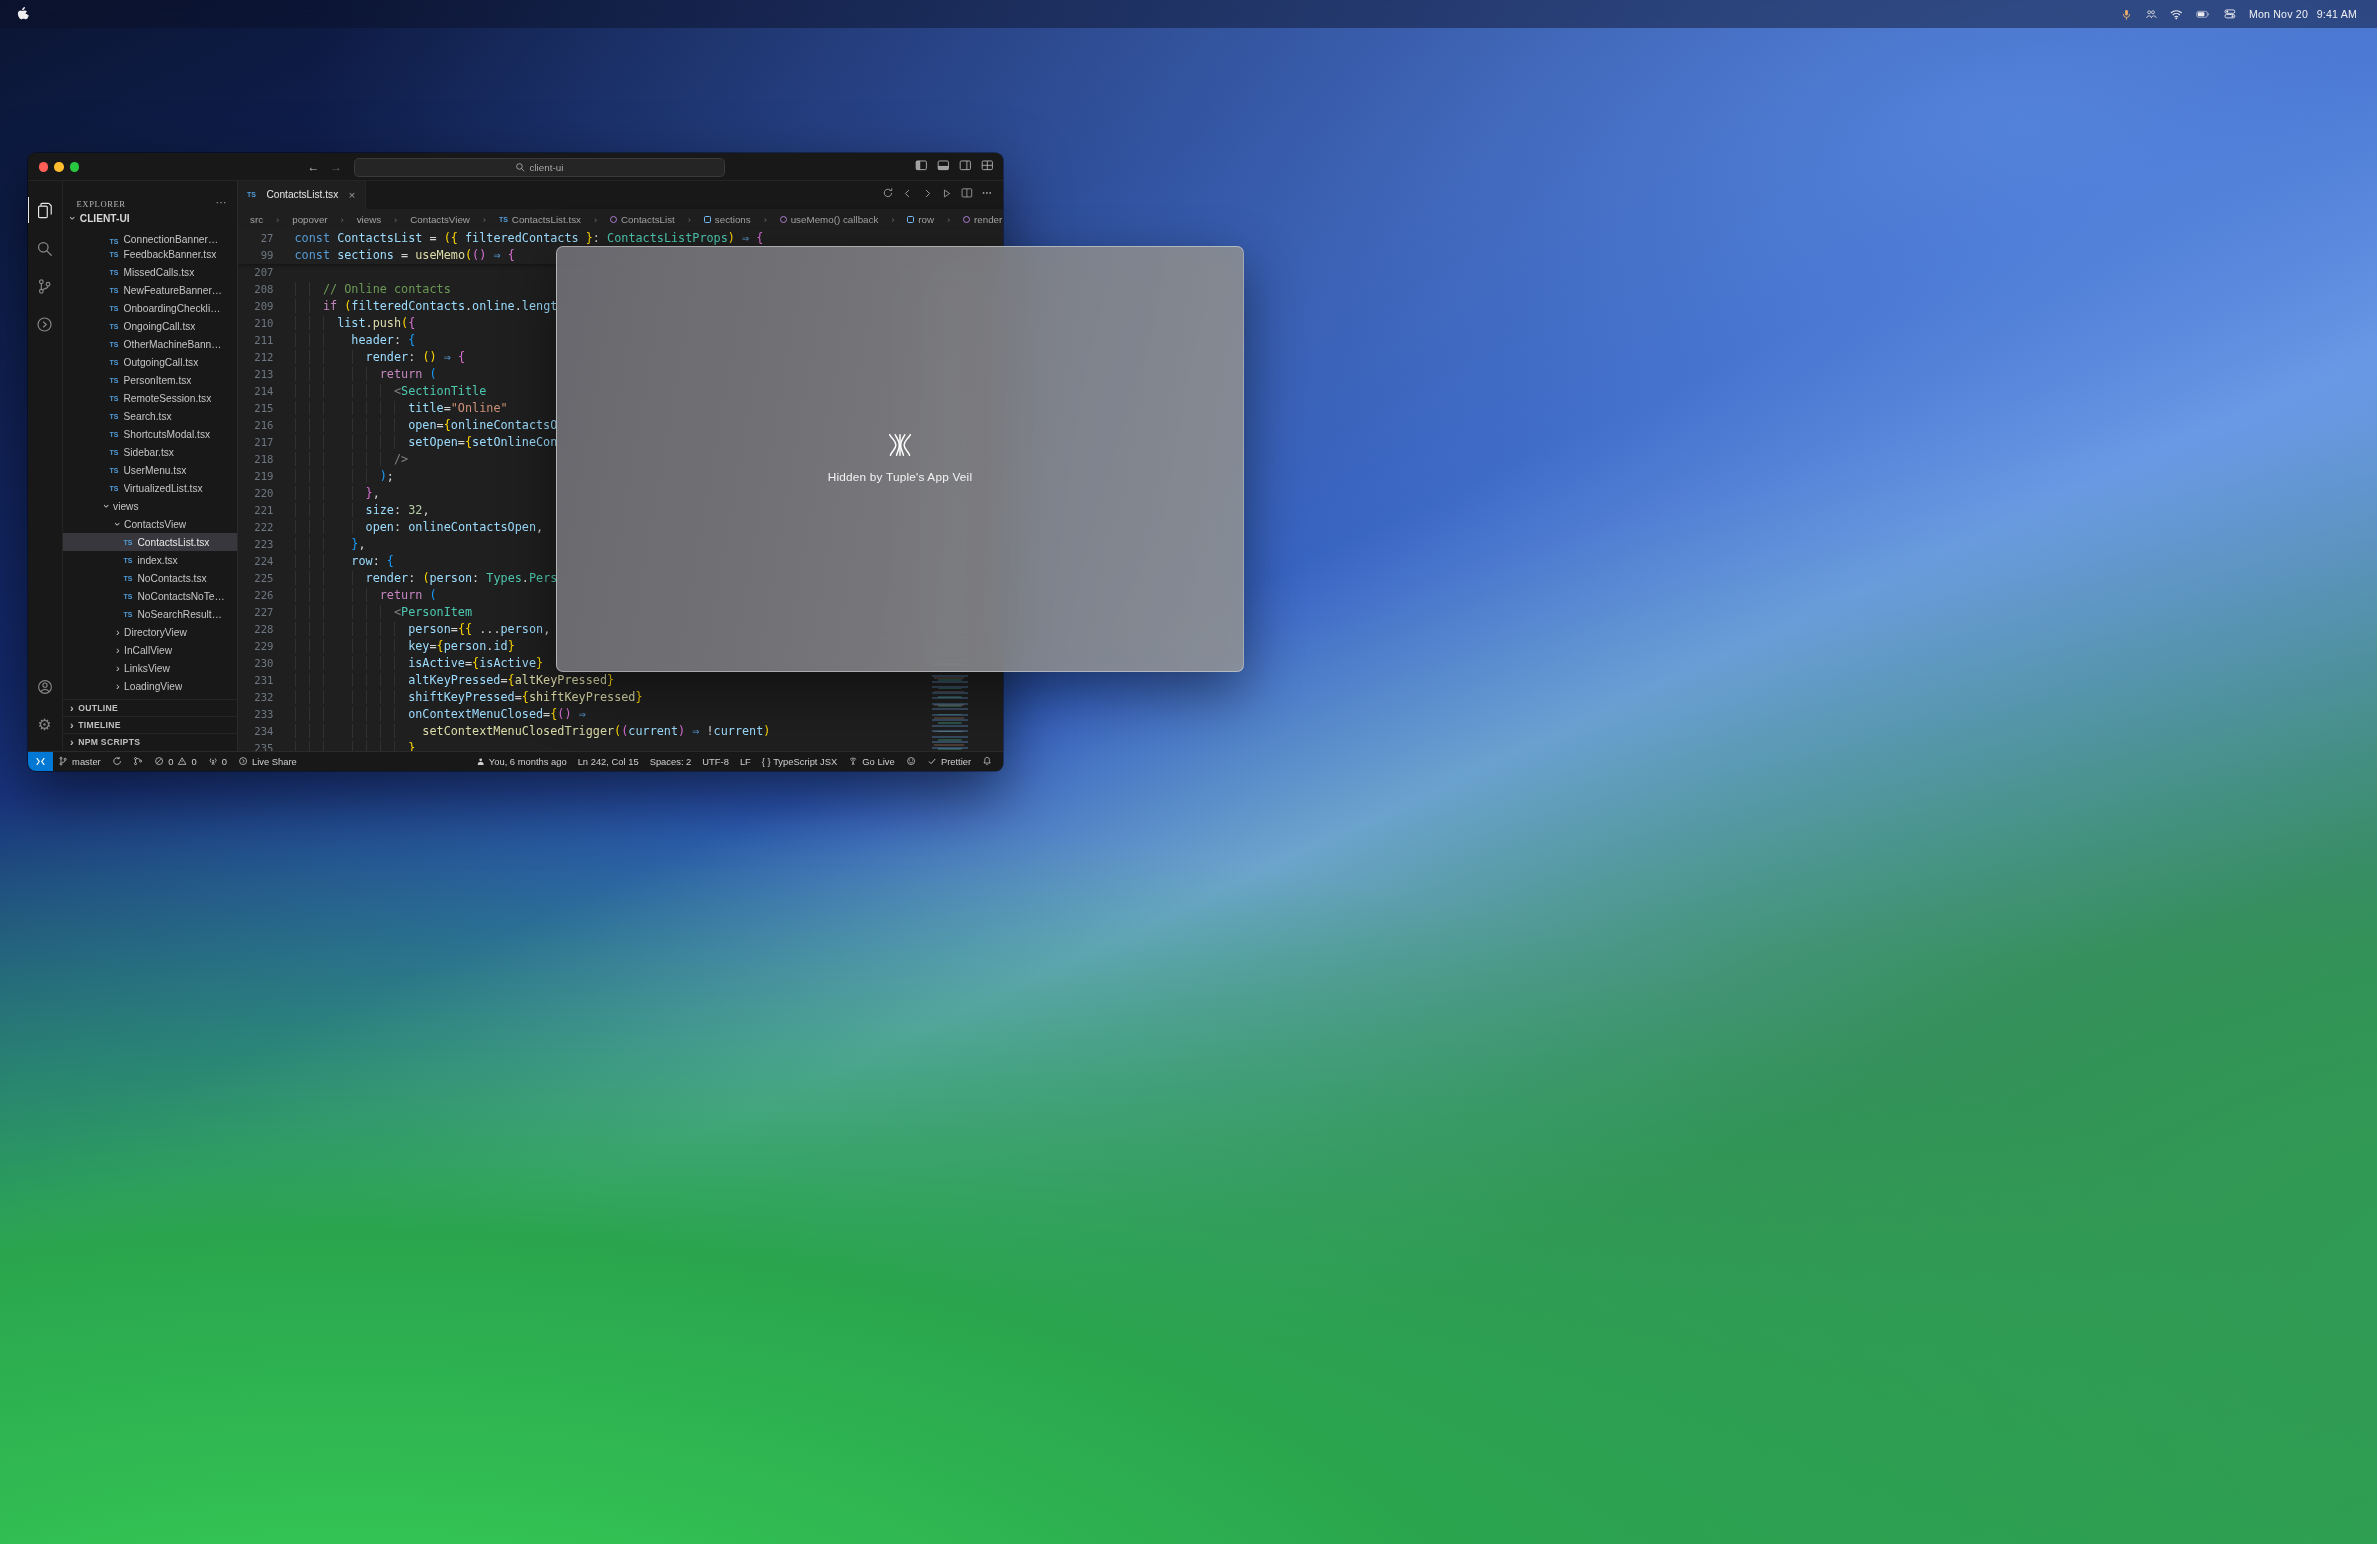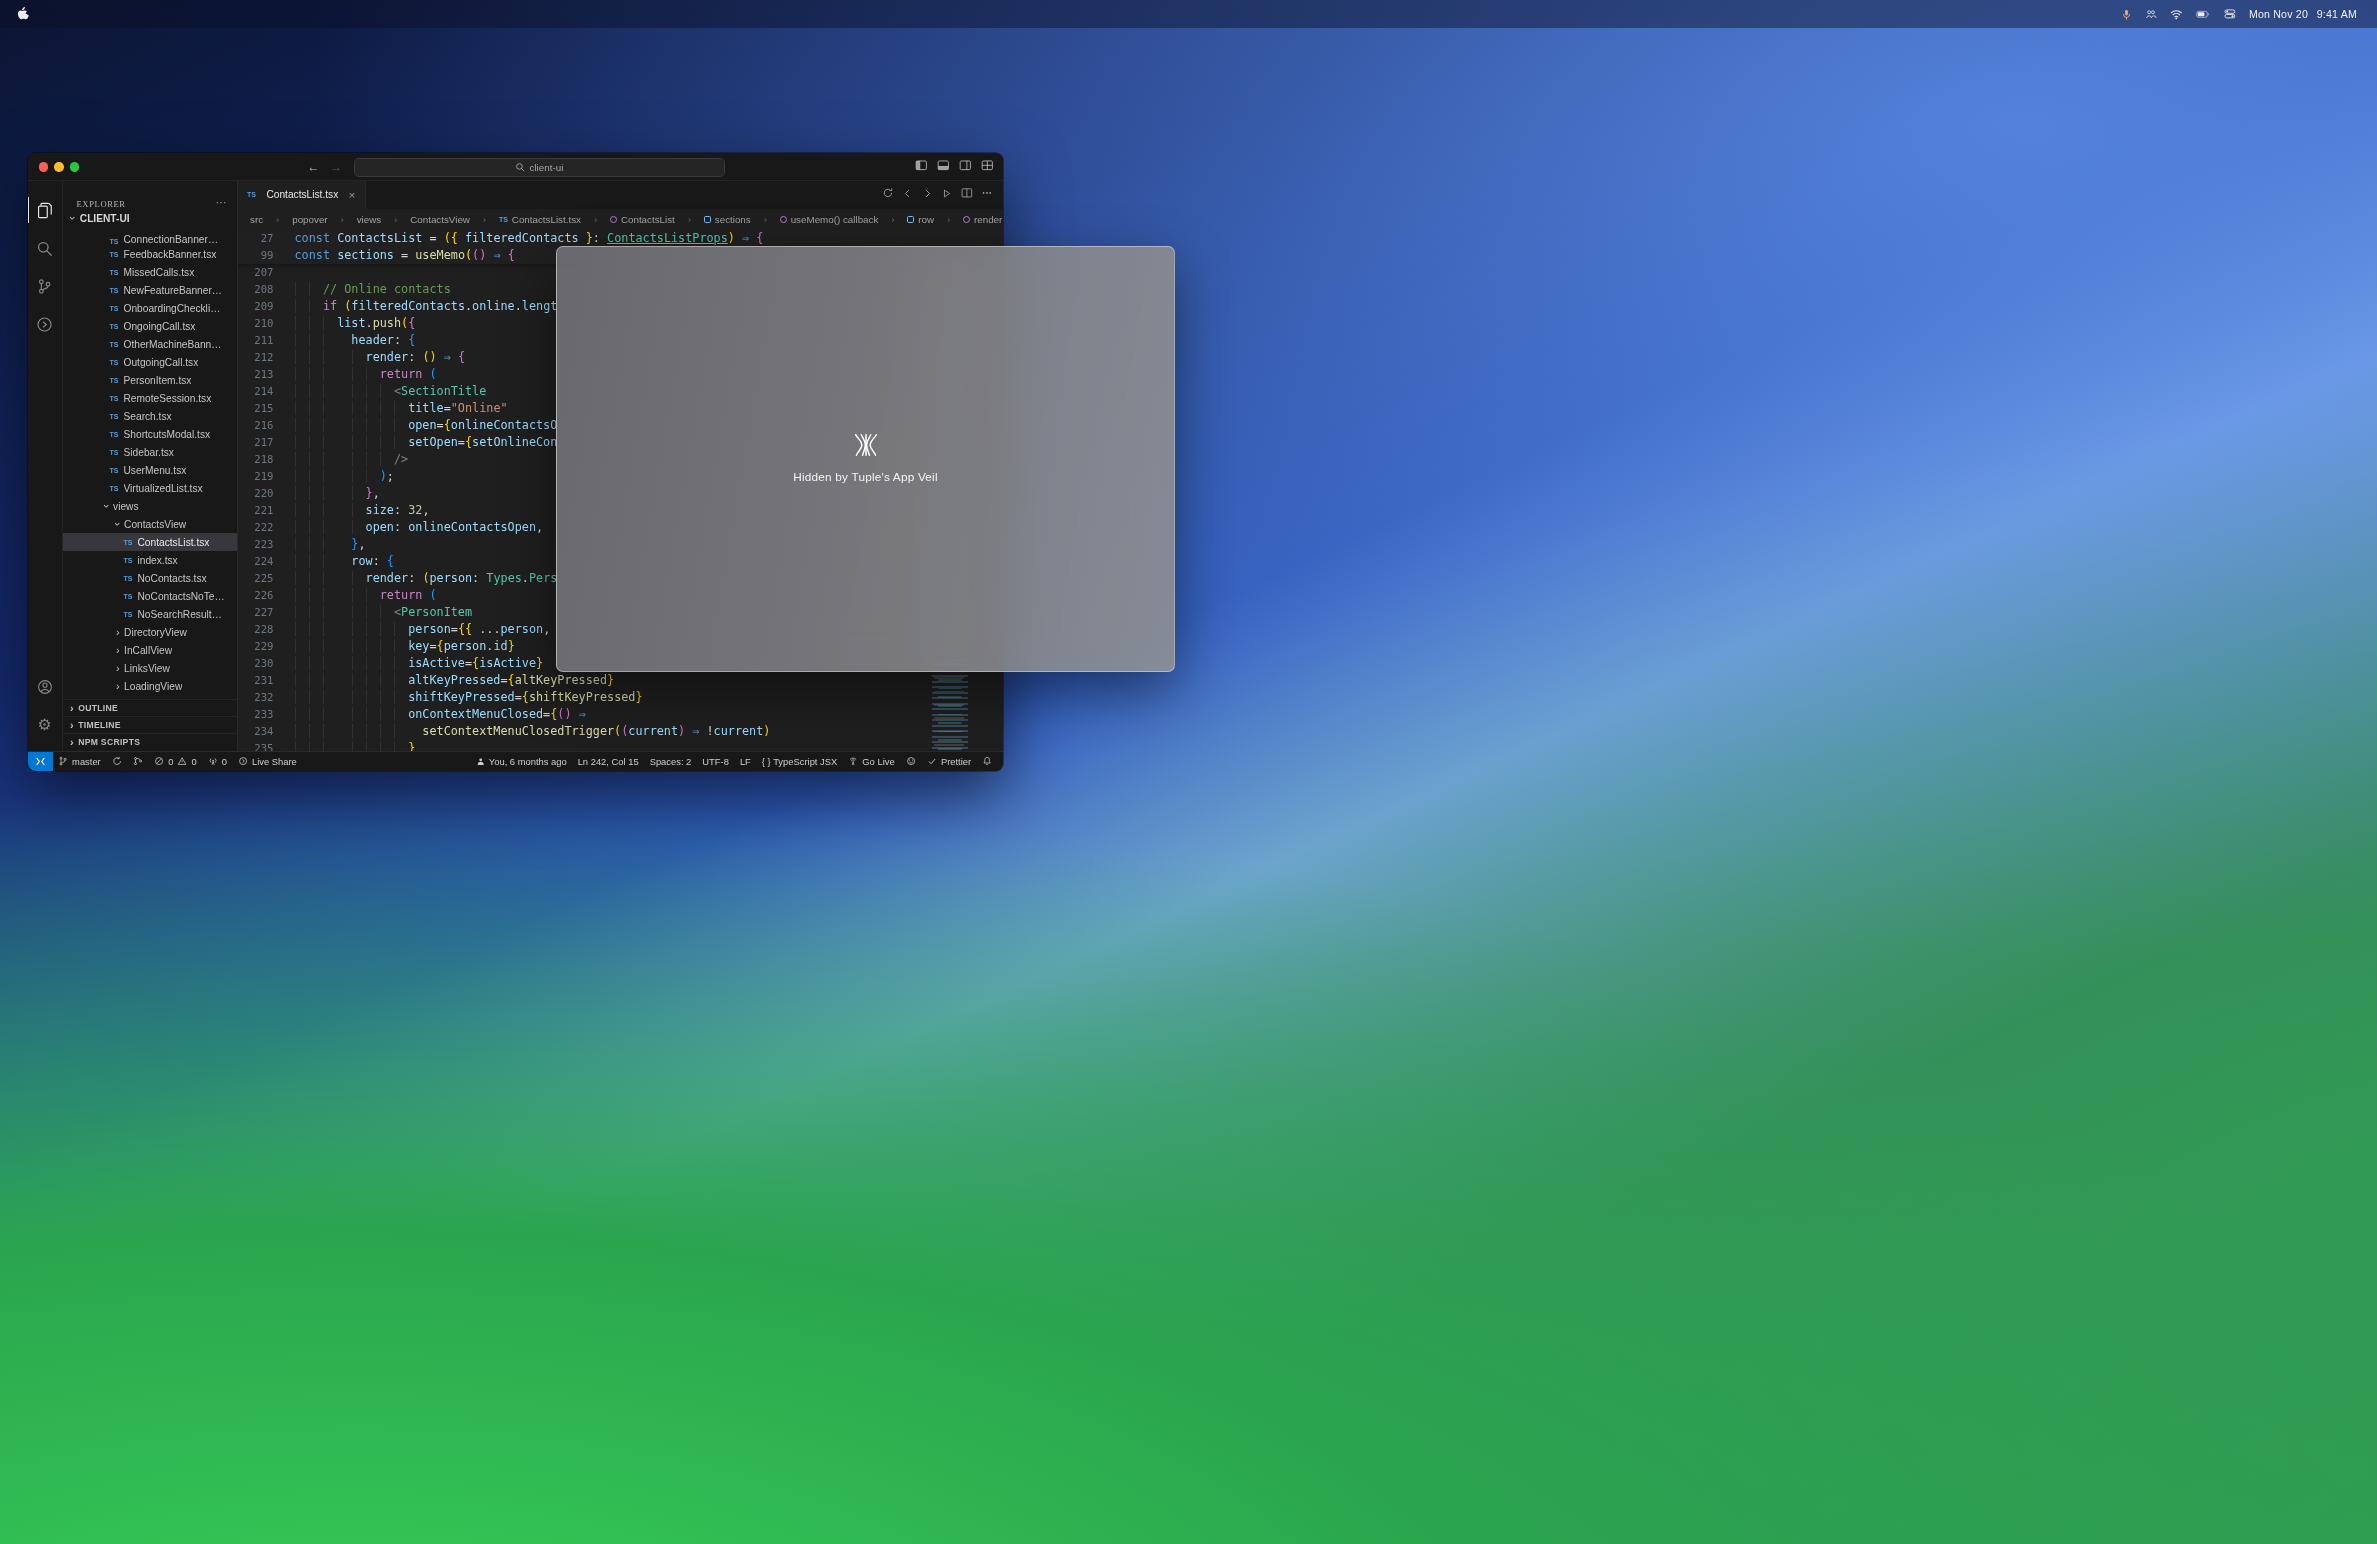--- a/index.html
+++ b/index.html
@@ -87,41 +87,41 @@
   .sym-var, .sym-prop { border:1.2px solid #75beff; border-radius:1.6px; }
 
   .codewrap { position:absolute; left:0; right:0; top:49px; bottom:0; overflow:hidden;
     font-family:"DejaVu Sans Mono", monospace; font-size:11.8px; }
   .sticky { position:relative; z-index:2; background:#202020; box-shadow:0 2.4px 4.7px rgba(0,0,0,.45); }
   .cl { display:flex; height:17px; line-height:17px; white-space:pre; }
   .ln { width:36px; flex:none; text-align:right; color:#6e7681; font-size:10.6px; margin-right:21px; }
   .ct { flex:1; min-width:0; }
   .ind { background-image:repeating-linear-gradient(to right, rgba(255,255,255,.08) 0 0.8px, transparent 0.8px 2ch); }
   .tk-kw{color:#569CD6}.tk-var{color:#9CDCFE}.tk-fn{color:#DCDCAA}.tk-type{color:#4EC9B0}
-  .tk-typu{color:#4EC9B0;text-decoration:underline}.tk-str{color:#CE9178}.tk-num{color:#B5CEA8}
+  .tk-typu{color:#4EC9B0;}.tk-str{color:#CE9178}.tk-num{color:#B5CEA8}
   .tk-cmt{color:#6A9955}.tk-ctrl{color:#C586C0}.tk-pln{color:#D4D4D4}.tk-op{color:#569CD6}
   .tk-ang{color:#808080}.tk-b1{color:#FFD700}.tk-b2{color:#DA70D6}.tk-b3{color:#179FFF}
 
   .minimap { position:absolute; right:11px; top:0; bottom:0; width:61px; opacity:.85; pointer-events:auto;
     background:
       repeating-linear-gradient(180deg, rgba(100,160,220,.40) 0 1.6px, transparent 1.6px 5.5px) 1.6px 0/36px 100% no-repeat,
       repeating-linear-gradient(180deg, rgba(78,201,176,.35) 0 1.6px, transparent 1.6px 8.6px) 7.9px 2.4px/23.6px 100% no-repeat,
       repeating-linear-gradient(180deg, rgba(206,145,120,.30) 0 1.6px, transparent 1.6px 13.4px) 3.9px 4.7px/30px 100% no-repeat; }
 
   
   .statusbar { height:20.4px; background:#181818; border-top:0.8px solid #2b2b2b; flex:none;
     display:flex; align-items:stretch; font-size:9.4px; color:#cfcfcf; overflow:hidden; }
   .sb-left, .sb-right { display:flex; align-items:stretch; }
   .sb-right { margin-left:auto; padding-right:4.7px; }
   .sb-item { display:flex; align-items:center; gap:3.9px; padding:0 5.5px; white-space:nowrap; }
   .sb-ico { display:inline-flex; align-items:center; }
   .sb-remote { background:#0078d4; color:#fff; padding:0 7px; }
 
   
-  .veil { position:absolute; left:556px; top:246px; width:619px; height:426px; z-index:20;
+  .veil { position:absolute; left:556px; top:246px; width:688px; height:426px; z-index:20;
     border-radius:7px; border:0.8px solid rgba(255,255,255,.4);
     background:linear-gradient(100deg, rgba(112,112,118,.90) 0%, rgba(134,134,138,.87) 55%, rgba(146,148,148,.84) 100%);
     backdrop-filter:blur(20.4px) saturate(.6);
     box-shadow:0 19.7px 55px rgba(0,0,0,.45);
     display:flex; flex-direction:column; align-items:center; justify-content:center; gap:11px; }
   .veil-text { color:rgba(255,255,255,.92); font-size:11.8px; letter-spacing:0.2px; }
 </style>
 </head>
 <body>
 

